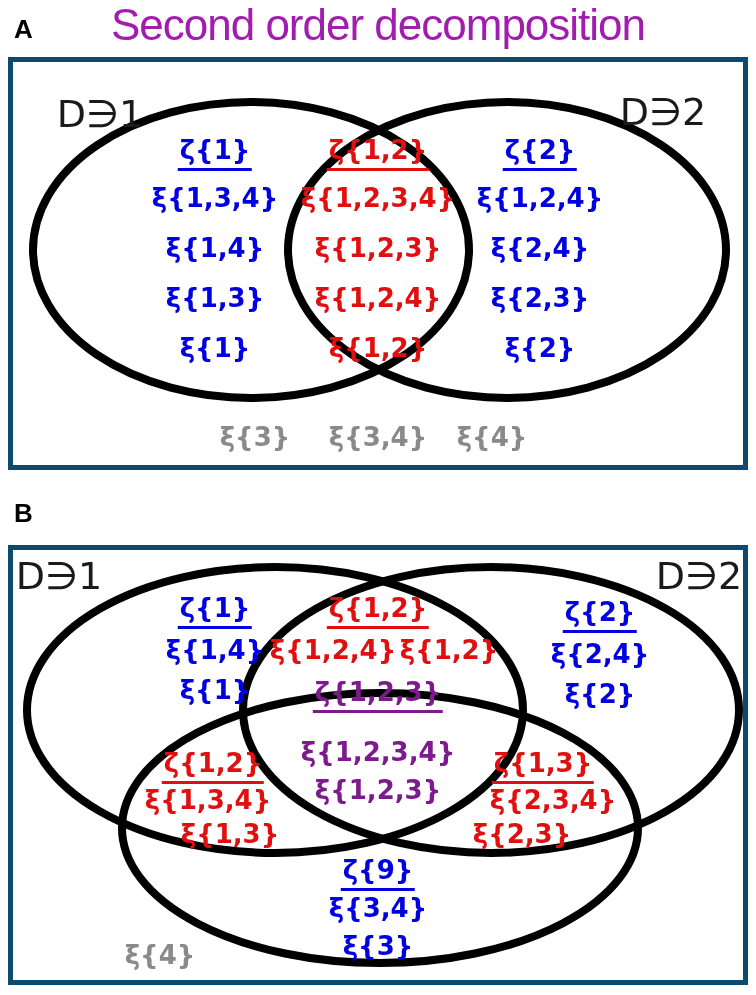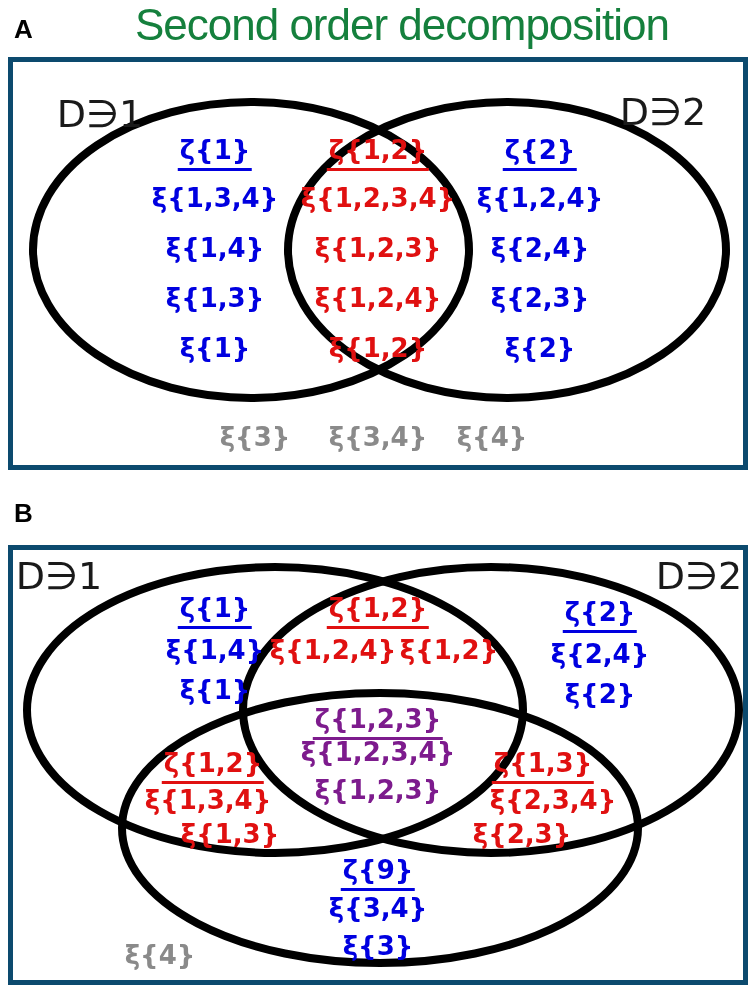--- a/index.html
+++ b/index.html
@@ -1,20 +1,20 @@
 <!DOCTYPE html>
 <html style="--blue: #0000e0; --red: #e01010; --purple: #7d1b8d; --gray: #8a8a8a;"><head>
 <meta charset="utf-8">
 <style>
   html,body{margin:0;padding:0;background:#fff;}
   #figure{position:relative;width:756px;height:995px;background:#ffffff;overflow:hidden;
           font-family:"DejaVu Sans",sans-serif;}
   .plabel{position:absolute;font:bold 26px "Liberation Sans",sans-serif;color:#000;}
   .ptitle{position:absolute;transform:translateX(-50%);font:400 44px "Liberation Sans",sans-serif;
-          letter-spacing:-1px;color:#15803d;white-space:nowrap;margin-left:24px;}
+          letter-spacing:-1px;color:#a21caf;white-space:nowrap;}
   .venn-box{position:absolute;border:5px solid #0c4a6e;background:#fff;box-sizing:border-box;}
   .venn-box svg{position:absolute;left:0;top:0;}
   .t{position:absolute;transform:translate(-50%,-50%);font-weight:bold;font-size:26px;
      white-space:nowrap;line-height:1;}
   .u{border-bottom:3px solid currentColor;padding:0 2px 3px 2px;}
   .blue{color:var(--blue)}
   .red{color:var(--red)}
   .purple{color:var(--purple)}
   .gray{color:var(--gray)}
   .setlbl{position:absolute;transform:translate(-50%,-50%);font:400 38px "DejaVu Sans",sans-serif;
@@ -78,21 +78,21 @@
     <span class="t blue" style="left:202px;top:140px;">ξ{1}</span>
 
     <span class="t blue" style="left:587px;top:62px;"><span class="u">ζ{2}</span></span>
     <span class="t blue" style="left:587px;top:104px;">ξ{2,4}</span>
     <span class="t blue" style="left:587px;top:144px;">ξ{2}</span>
 
     <span class="t red" style="left:365px;top:58px;"><span class="u">ζ{1,2}</span></span>
     <span class="t red" style="left:320px;top:100px;">ξ{1,2,4}</span>
     <span class="t red" style="left:436px;top:100px;">ξ{1,2}</span>
 
-    <span class="t purple" style="left:365px;top:169px;"><span class="u">ζ{1,2,3}</span></span>
+    <span class="t purple" style="left:365px;top:142px;"><span class="u">ζ{1,2,3}</span></span>
     <span class="t purple" style="left:365px;top:202px;">ξ{1,2,3,4}</span>
     <span class="t purple" style="left:365px;top:240px;">ξ{1,2,3}</span>
 
     <span class="t red" style="left:200px;top:213px;"><span class="u">ζ{1,2}</span></span>
     <span class="t red" style="left:195px;top:250px;">ξ{1,3,4}</span>
     <span class="t red" style="left:217px;top:284px;">ξ{1,3}</span>
 
     <span class="t red" style="left:530px;top:213px;"><span class="u">ζ{1,3}</span></span>
     <span class="t red" style="left:540px;top:250px;">ξ{2,3,4}</span>
     <span class="t red" style="left:509px;top:284px;">ξ{2,3}</span>

